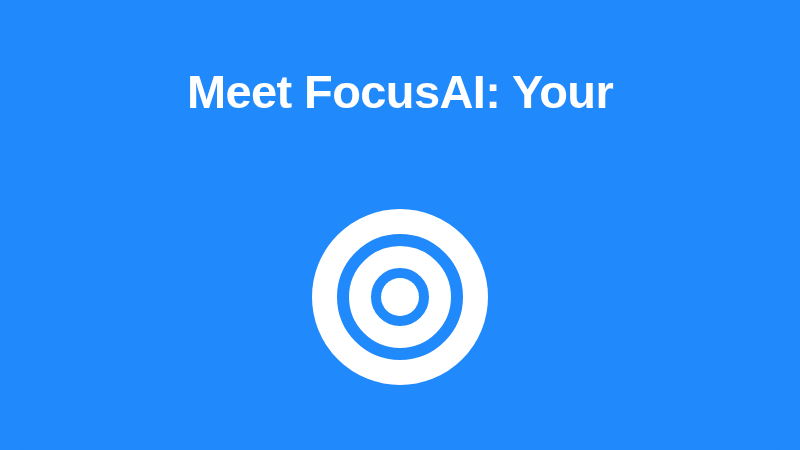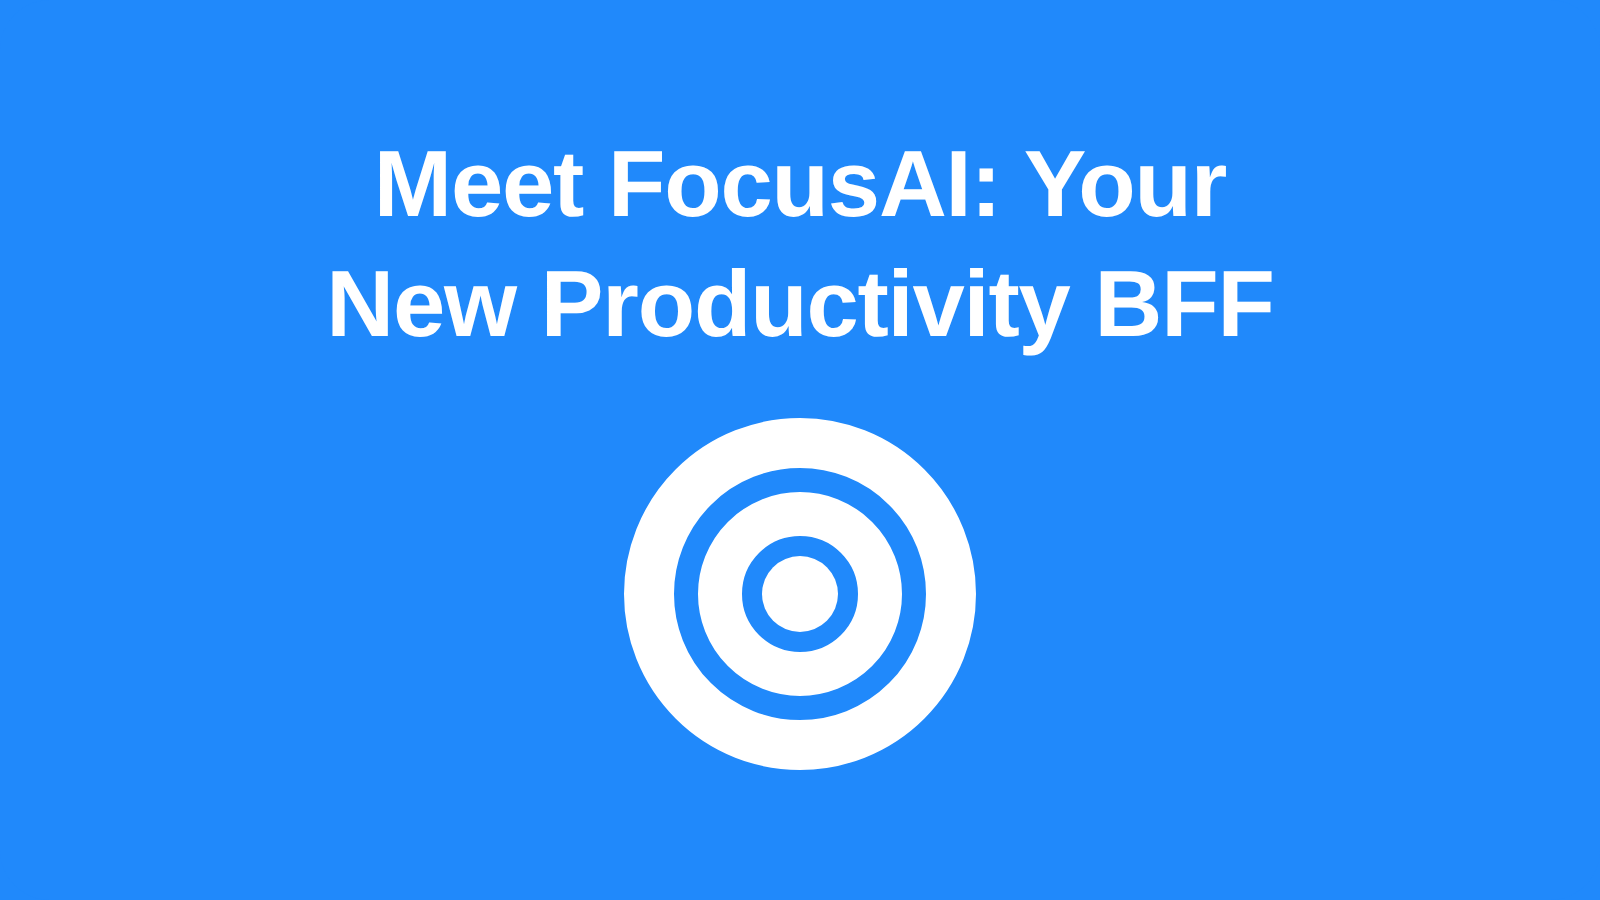--- a/index.html
+++ b/index.html
@@ -61,21 +61,20 @@
     height: 176px;
   }
 </style>
 </head>
 <body style="background: rgb(32, 137, 251);">
 
 <div class="slide" style="background: rgb(32, 137, 251);">
 
   <div class="headline" style="color: rgb(255, 255, 255);">
     <span class="headline-line">Meet FocusAI: Your</span>
-    <span class="headline-line">New Productivity BFF</span>
   </div>
 
   <div class="icon-wrap">
     <svg class="target-icon" viewBox="0 0 176 176" xmlns="http://www.w3.org/2000/svg">
       <circle cx="88" cy="88" r="75.5" fill="none" stroke="#ffffff" stroke-width="25"></circle>
       <circle cx="88" cy="88" r="40" fill="none" stroke="#ffffff" stroke-width="22"></circle>
       <circle cx="88" cy="88" r="19" fill="#ffffff"></circle>
       <circle cx="88" cy="88" r="19" fill="none"></circle>
     </svg>
   </div>

